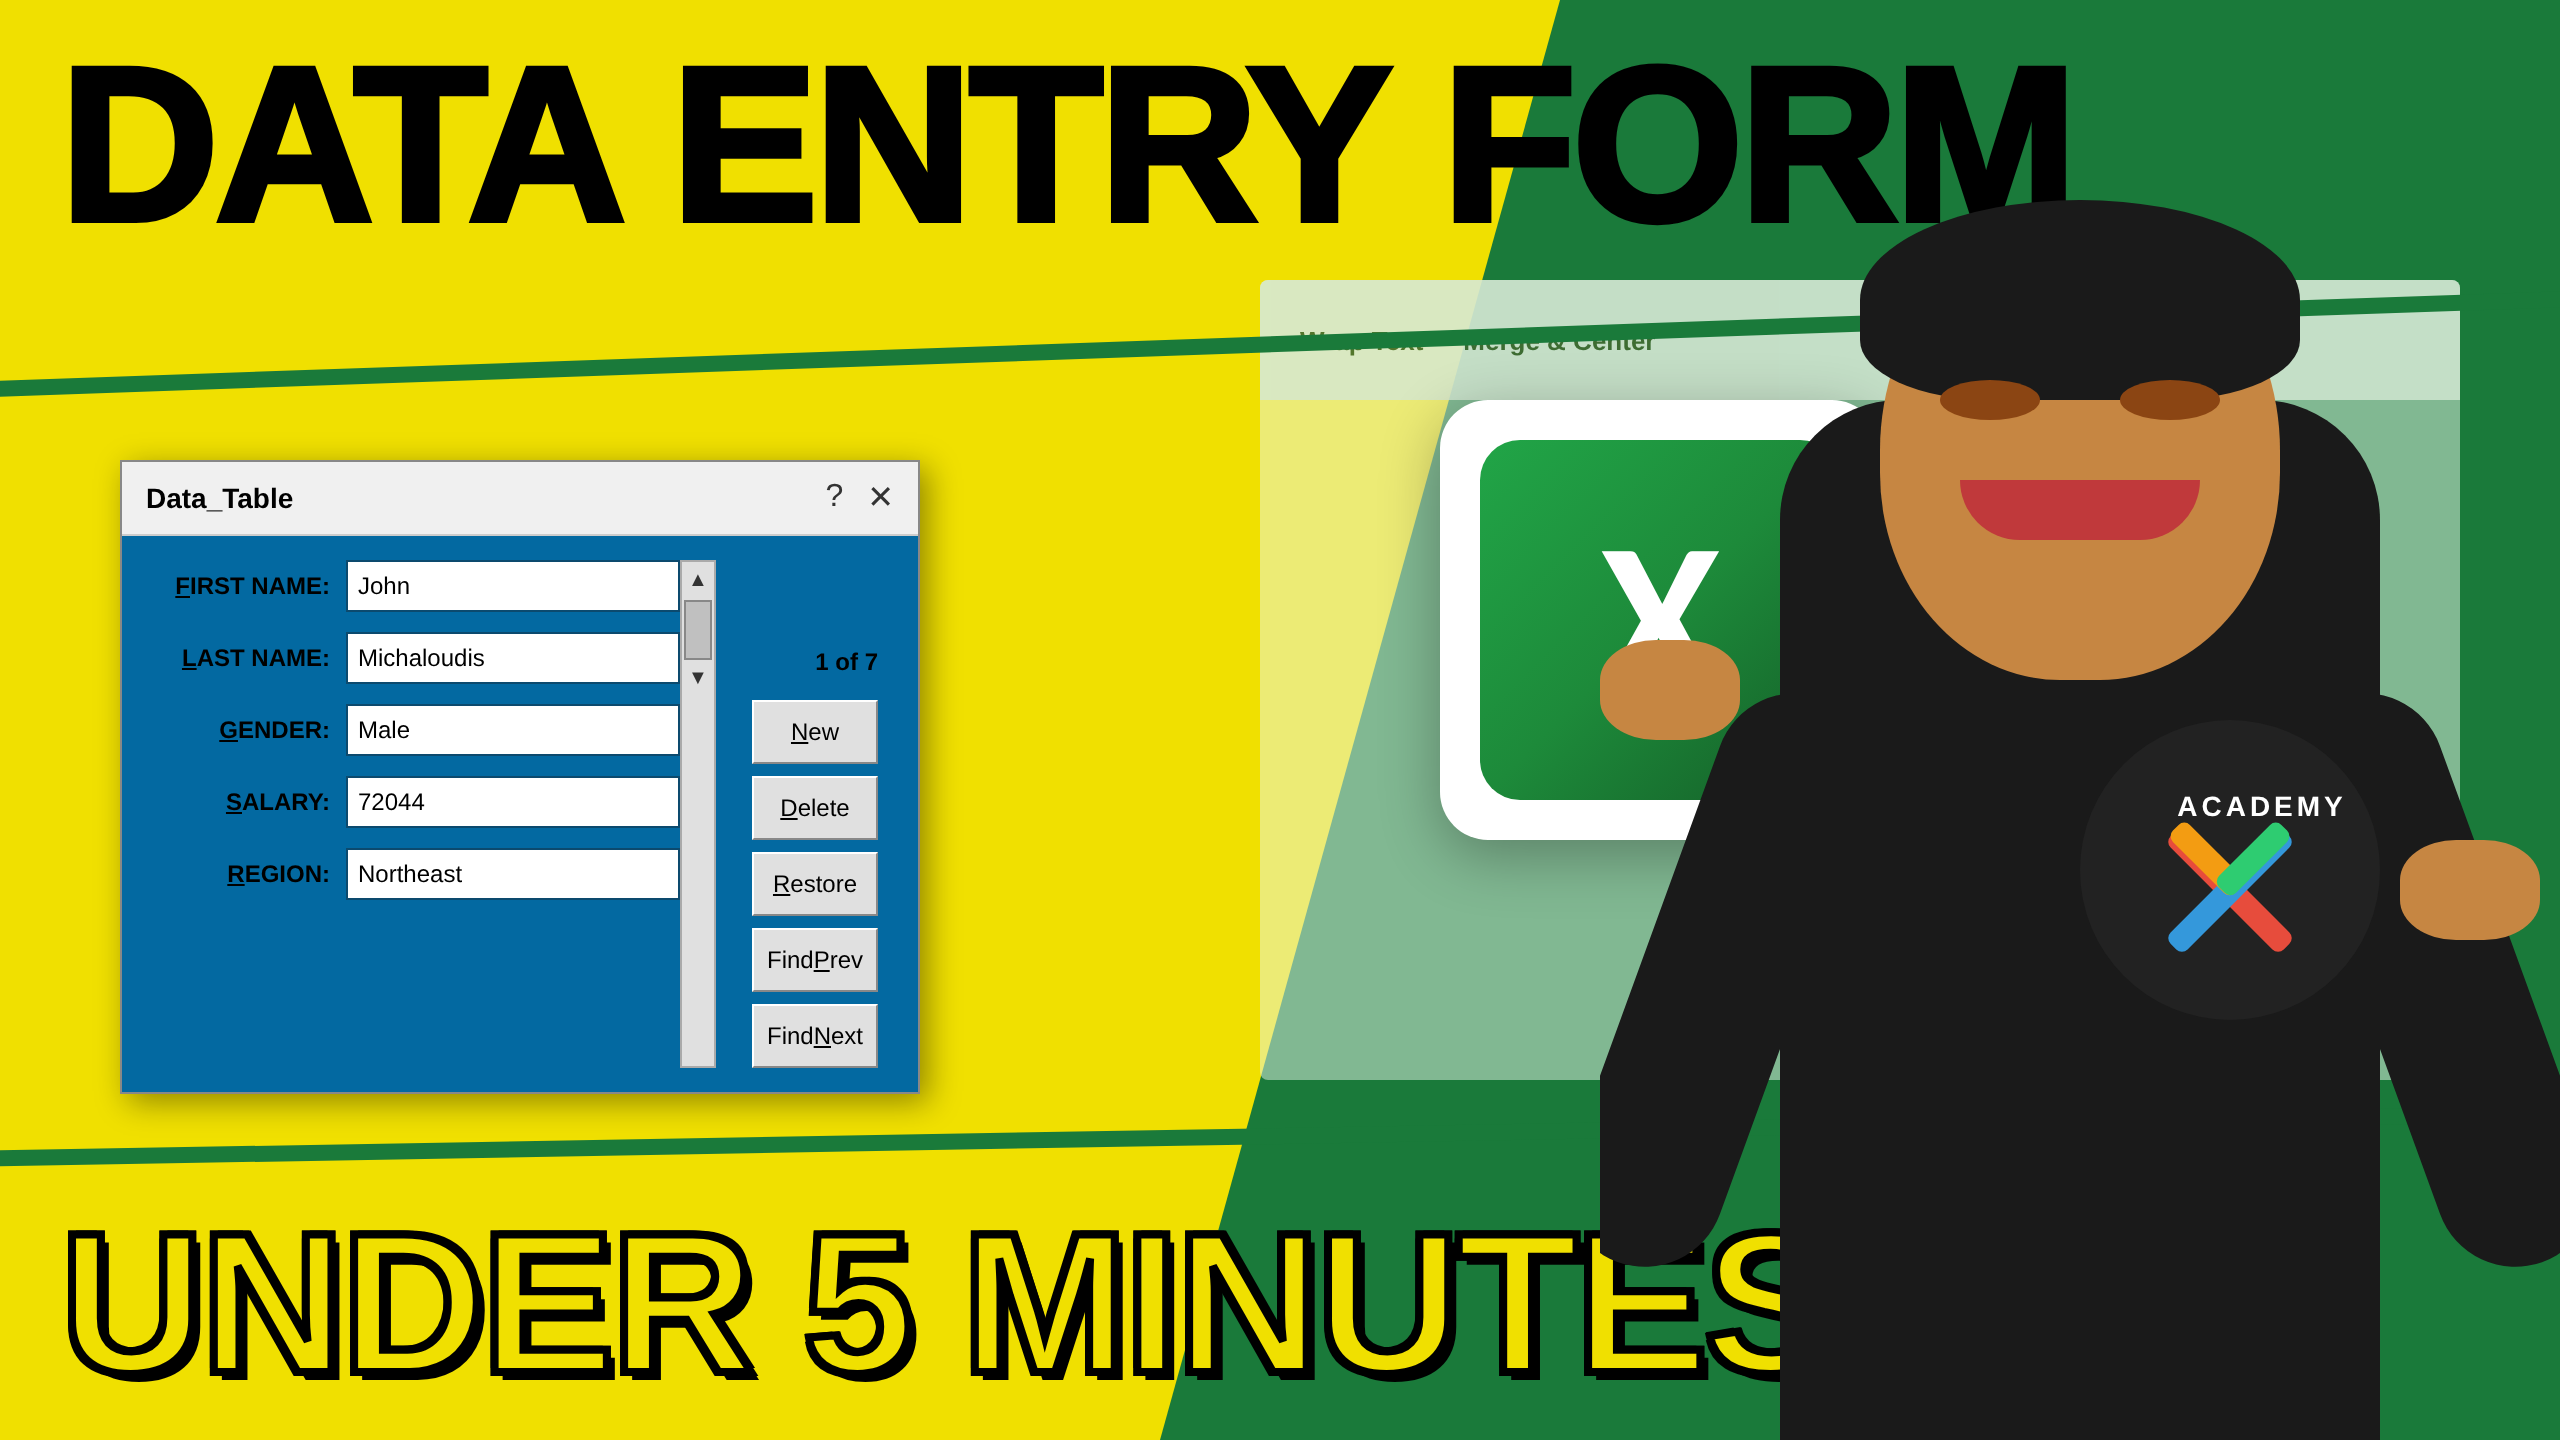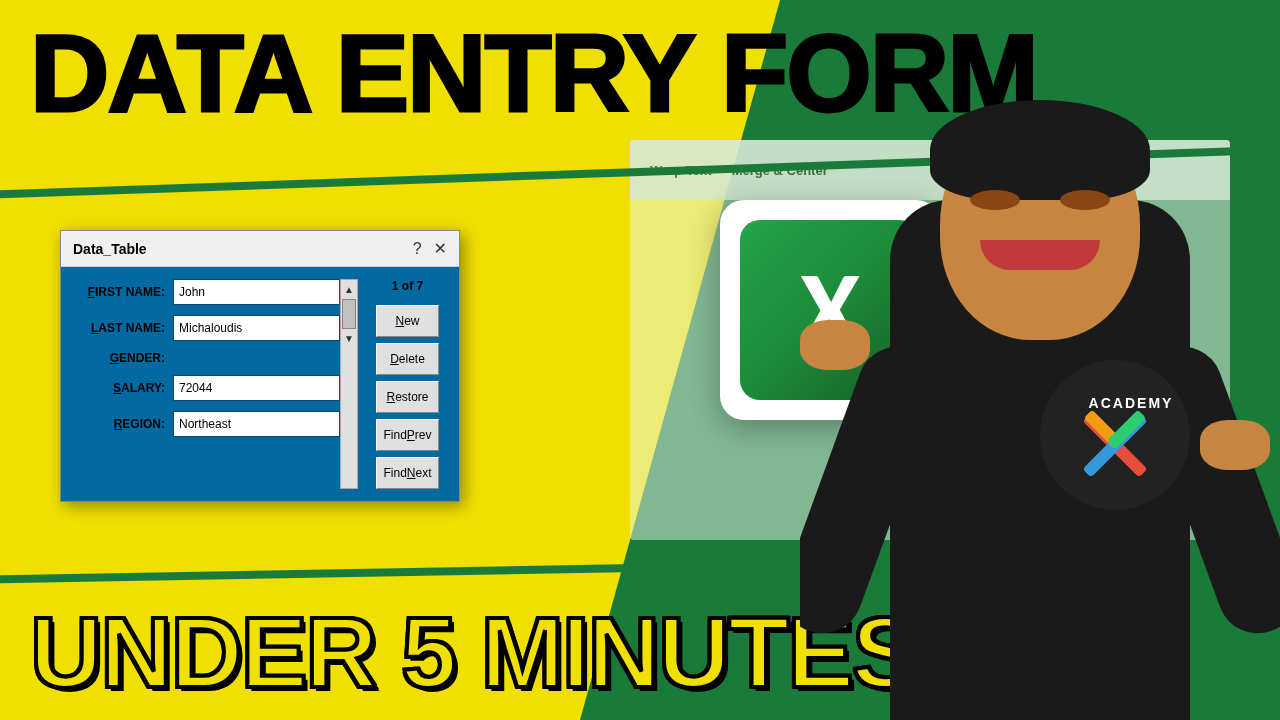--- a/index.html
+++ b/index.html
@@ -246,24 +246,25 @@
 
     .dialog-buttons {
       display: flex;
       flex-direction: column;
       gap: 6px;
       width: 110px;
       padding: 0 8px;
     }
 
     .dialog-counter {
-      text-align: center;
+      text-align: right;
       font-size: 12px;
       font-weight: 600;
       margin-bottom: 6px;
+      margin-top: 44px;
     }
 
     .dialog-btn {
       width: 100%;
       height: 32px;
       background: #e0e0e0;
       border: 1px solid #888;
       border-top: 1px solid #fff;
       border-left: 1px solid #fff;
       font-size: 12px;
@@ -349,20 +350,21 @@
           <input class="field-input" value="John" readonly="" style="">
         </div>
 
         <div class="field-row">
           <div class="field-label"><span>L</span>AST NAME:</div>
           <input class="field-input" value="Michaloudis" readonly="" style="">
         </div>
 
         <div class="field-row">
           <div class="field-label"><span>G</span>ENDER:</div>
+          <input class="field-input" value="Male" readonly="" style="">
         </div>
 
 
         <div class="field-row">
           <div class="field-label"><span>S</span>ALARY:</div>
           <input class="field-input" value="72044" readonly="" style="">
         </div>
 
         <div class="field-row">
           <div class="field-label"><span>R</span>EGION:</div>

